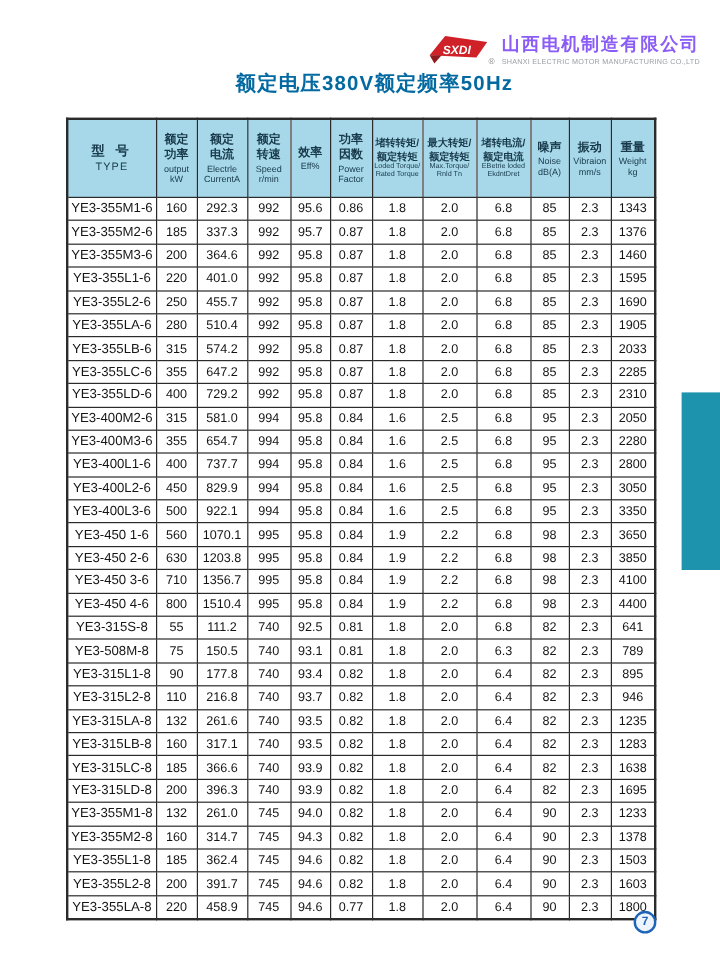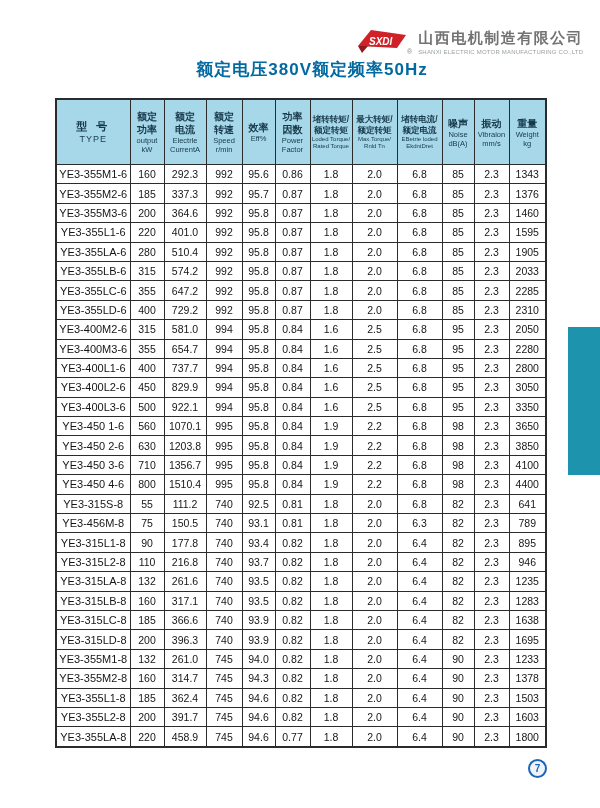--- a/index.html
+++ b/index.html
@@ -6,21 +6,21 @@
   body{
     width:600px;height:808px;position:relative;overflow:hidden;
     background:#ffffff;
     font-family:"Liberation Sans", sans-serif;
   }
   
   .brand{position:absolute;top:26px;left:356px;display:flex;align-items:flex-end;}
   .brand svg{display:block;}
   .reg{font-size:7px;color:#8a8a8a;margin:0 2px 0 1px;line-height:1;}
   .company{margin-left:4px;padding-top:4px;}
-  .company-cn{font-size:15px;font-weight:bold;color:#737373;letter-spacing:1.5px;line-height:1.1;}
+  .company-cn{font-size:15px;font-weight:bold;color:#8b5cf6;letter-spacing:1.5px;line-height:1.1;}
   .company-en{font-size:6px;color:#9aa0a4;letter-spacing:0.2px;margin-top:2px;}
   
   .title{position:absolute;top:58px;left:0;width:100%;text-align:center;margin:0;
     font-size:17px;font-weight:bold;color:#0369a1;letter-spacing:1px;padding-left:12px;}
   
   table{position:absolute;left:55px;top:98px;width:490px;border-collapse:collapse;
     table-layout:fixed;border:2px solid var(--grid,#2b2b2b);}
   th,td{border:1px solid var(--grid,#2b2b2b);text-align:center;vertical-align:middle;
     padding:0;overflow:hidden;white-space:nowrap;}
   thead th{background:var(--header-bg,#a6d8e9);height:64px;color:#17394a;}
@@ -195,20 +195,34 @@
         <td>95.8</td>
         <td>0.87</td>
         <td>1.8</td>
         <td>2.0</td>
         <td>6.8</td>
         <td>85</td>
         <td>2.3</td>
         <td>1595</td>
       </tr>
       <tr>
+        <td>YE3-355L2-6</td>
+        <td>250</td>
+        <td>455.7</td>
+        <td>992</td>
+        <td>95.8</td>
+        <td>0.87</td>
+        <td>1.8</td>
+        <td>2.0</td>
+        <td>6.8</td>
+        <td>85</td>
+        <td>2.3</td>
+        <td>1690</td>
+      </tr>
+      <tr>
         <td>YE3-355LA-6</td>
         <td>280</td>
         <td>510.4</td>
         <td>992</td>
         <td>95.8</td>
         <td>0.87</td>
         <td>1.8</td>
         <td>2.0</td>
         <td>6.8</td>
         <td>85</td>
@@ -391,21 +405,21 @@
         <td>92.5</td>
         <td>0.81</td>
         <td>1.8</td>
         <td>2.0</td>
         <td>6.8</td>
         <td>82</td>
         <td>2.3</td>
         <td>641</td>
       </tr>
       <tr>
-        <td>YE3-456M-8</td>
+        <td>YE3-508M-8</td>
         <td>75</td>
         <td>150.5</td>
         <td>740</td>
         <td>93.1</td>
         <td>0.81</td>
         <td>1.8</td>
         <td>2.0</td>
         <td>6.3</td>
         <td>82</td>
         <td>2.3</td>

